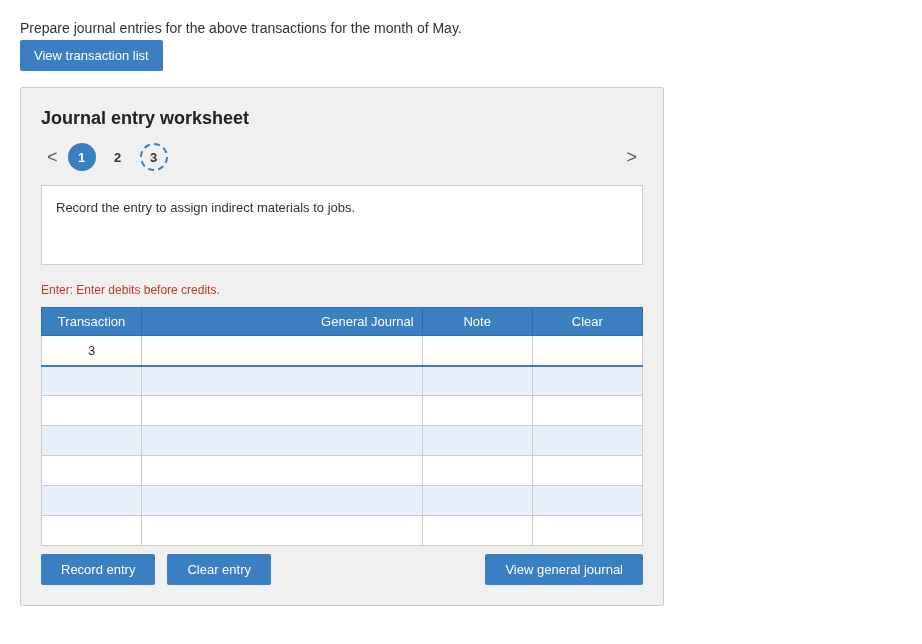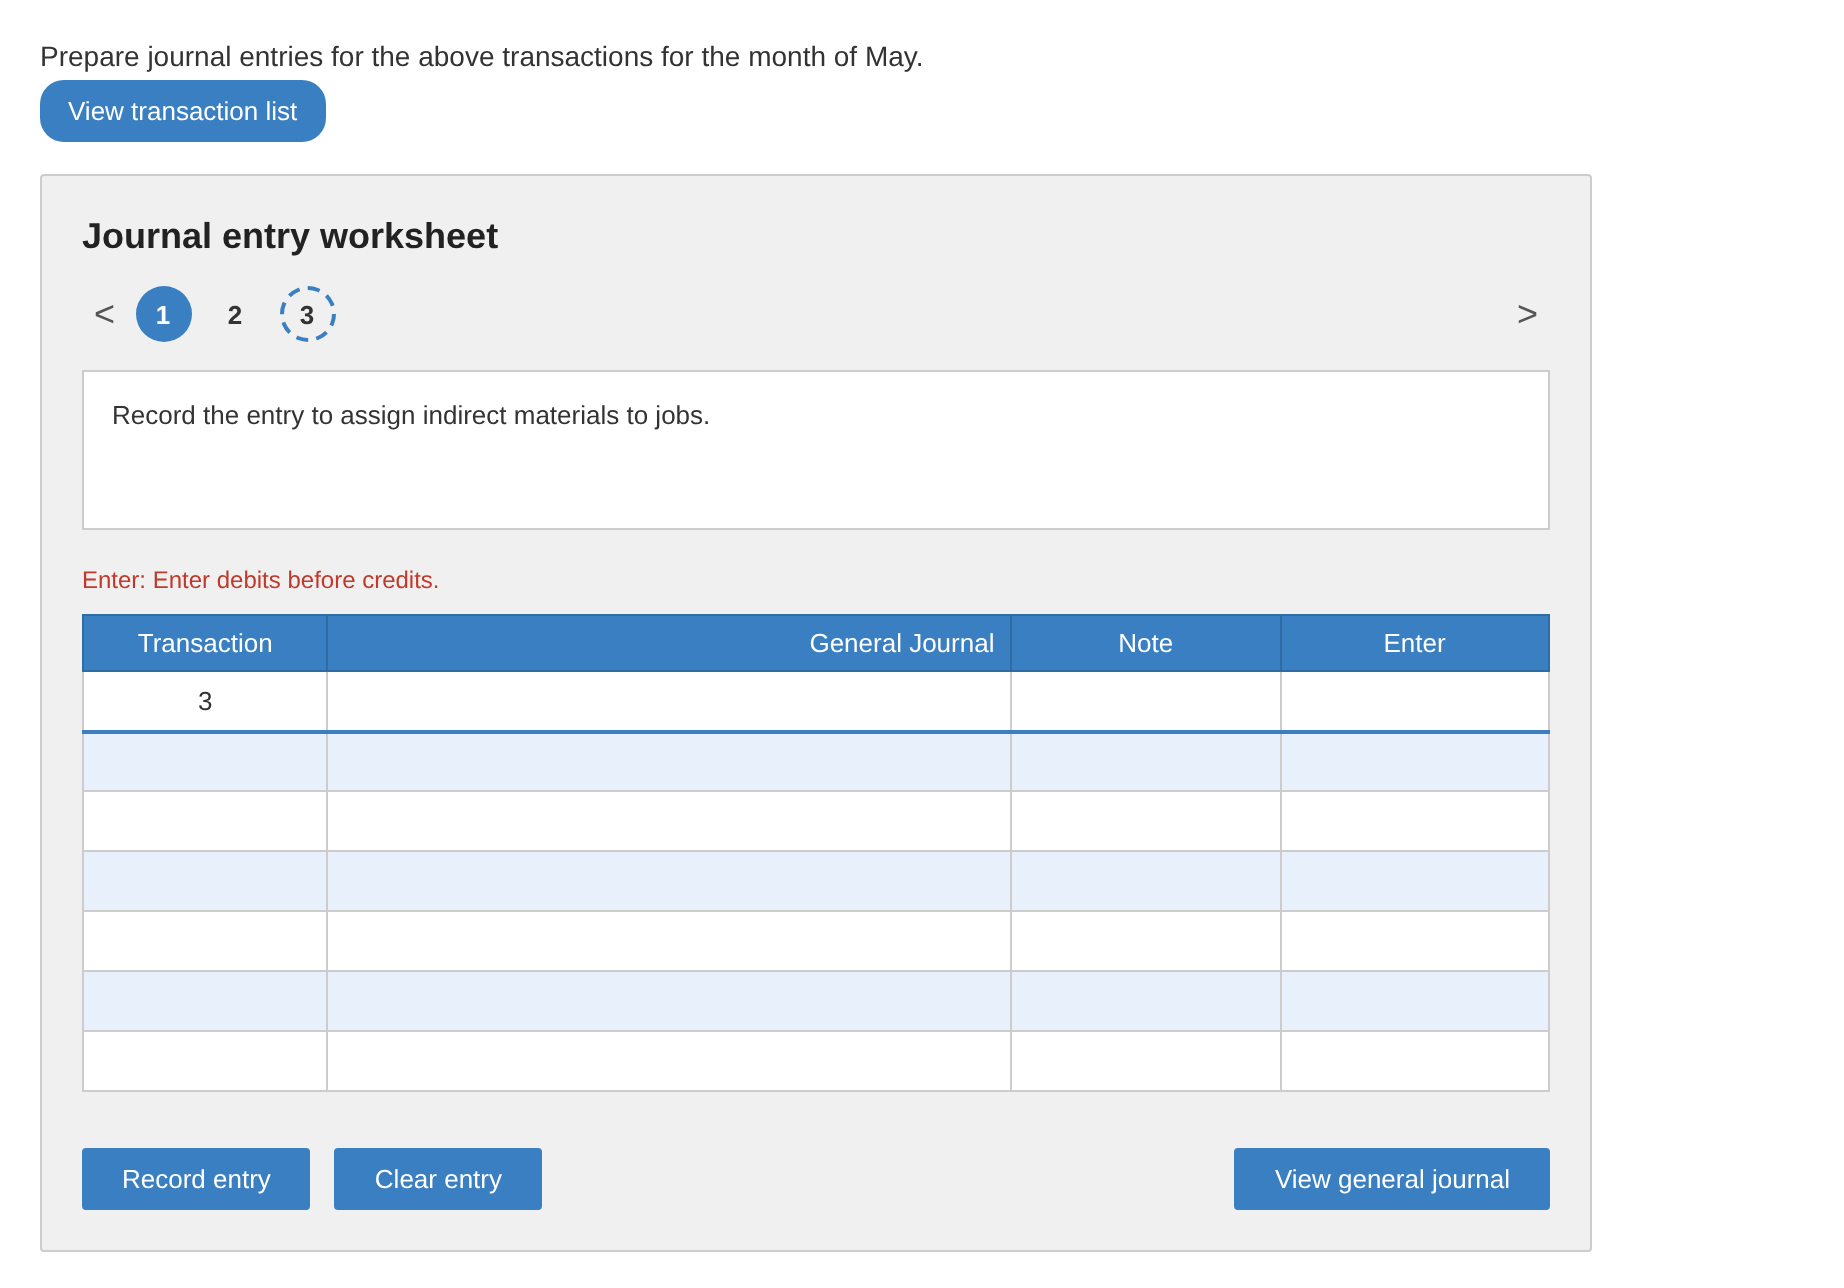--- a/index.html
+++ b/index.html
@@ -17,29 +17,29 @@
       margin-bottom: 4px;
     }
 
     .btn-view-transaction {
       background-color: #3a7fc1;
       color: #fff;
       border: none;
       padding: 8px 14px;
       font-size: 13px;
       cursor: pointer;
-      border-radius: 12px;
+      border-radius: 2px;
       margin-bottom: 16px;
     }
 
     .worksheet-container {
       background: #f0f0f0;
       border: 1px solid #ccc;
       padding: 20px;
-      width: 776px;
+      width: 644px;
       border-radius: 2px;
     }
 
     .worksheet-title {
       font-size: 18px;
       font-weight: bold;
       margin-bottom: 14px;
       color: #222;
     }
 
@@ -171,21 +171,21 @@
       background-color: #e8f0fb;
     }
 
     .highlighted-row td input[type="text"] {
       background-color: #e8f0fb;
     }
 
     .button-row {
       display: flex;
       align-items: center;
-      margin-top: 28px;
+      margin-top: 8px;
       gap: 12px;
     }
 
     .btn-action {
       background-color: #3a7fc1;
       color: #fff;
       border: none;
       padding: 8px 20px;
       font-size: 13px;
       cursor: pointer;
@@ -221,21 +221,21 @@
   </div>
 
   <p class="note-text">Enter: Enter debits before credits.</p>
 
   <table class="journal-table">
     <thead>
       <tr>
         <th class="col-transaction">Transaction</th>
         <th class="col-journal">General Journal</th>
         <th class="col-debit">Note</th>
-        <th class="col-credit">Enter</th>
+        <th class="col-credit">Clear</th>
       </tr>
     </thead>
     <tbody id="journal-tbody">
     <tr class="row-first">
           <td class="cell-transaction">3</td>
           <td><input type="text" style=""></td>
           <td><input type="text" style=""></td>
           <td><input type="text" style=""></td>
         </tr>
         <tr class="highlighted-row">

